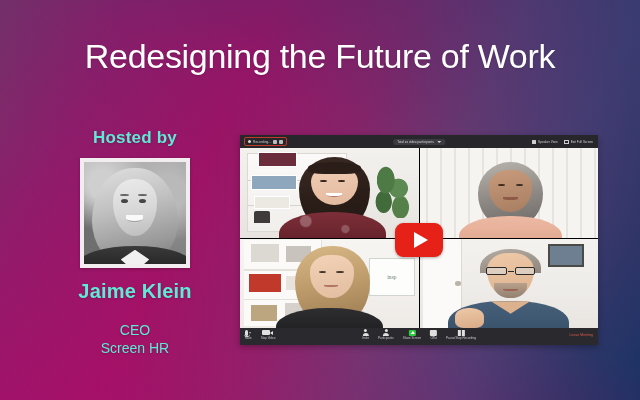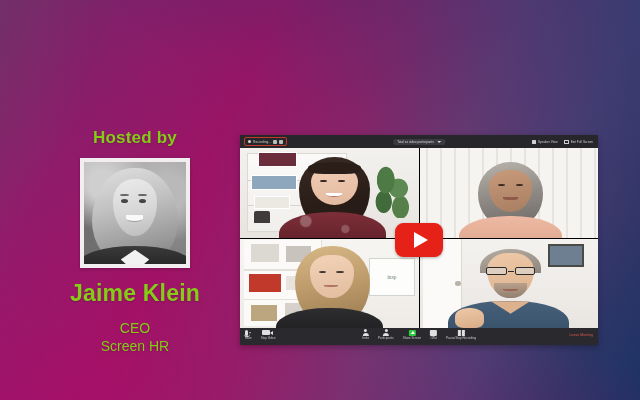--- a/index.html
+++ b/index.html
@@ -60,21 +60,21 @@
     text-shadow: 0 1px 2px rgba(0,0,0,0.18);
   }
 
   
   .host-block {
     position: absolute;
     left: 42px;
     top: 128px;
     width: 186px;
     text-align: center;
-    color: #84cc16;
+    color: #5eead4;
   }
   .hosted-by {
     font-size: 17px;
     font-weight: bold;
     letter-spacing: 0.2px;
     margin-bottom: 10px;
     text-shadow: 0 1px 2px rgba(0,0,0,0.2);
   }
   .photo-frame {
     width: 110px;
@@ -151,32 +151,32 @@
   .ph-collar {
     position: absolute;
     left: 36%; bottom: -2%;
     width: 28%; height: 16%;
     background: #f4f1eb;
     clip-path: polygon(50% 0, 100% 60%, 74% 100%, 26% 100%, 0 60%);
   }
 
   .host-name {
     margin-top: 12px;
-    font-size: 23px;
+    font-size: 20px;
     font-weight: bold;
     letter-spacing: 0.2px;
     text-shadow: 0 1px 2px rgba(0,0,0,0.2);
   }
   .host-role, .host-org {
     font-size: 14px;
     font-weight: 400;
     line-height: 1.32;
     text-shadow: 0 1px 2px rgba(0,0,0,0.2);
   }
-  .host-role { margin-top: 12px; }
+  .host-role { margin-top: 18px; }
 
   
   .player {
     position: absolute;
     left: 240px;
     top: 135px;
     width: 358px;
     height: 210px;
     background: #1f1f22;
     overflow: hidden;
@@ -564,20 +564,21 @@
   }
 </style>
 </head>
 <body>
 
 <div class="slide">
 
   <div class="bg-grad"></div>
   <div class="bg-grad2"></div>
 
+  <div class="title">Redesigning the Future of Work</div>
 
   <div class="host-block">
 
     <div class="hosted-by">Hosted by</div>
 
     <div class="photo-frame">
       <div class="photo">
         <div class="ph-bg"></div>
         <div class="ph-hair"></div>
         <div class="ph-face"></div>

